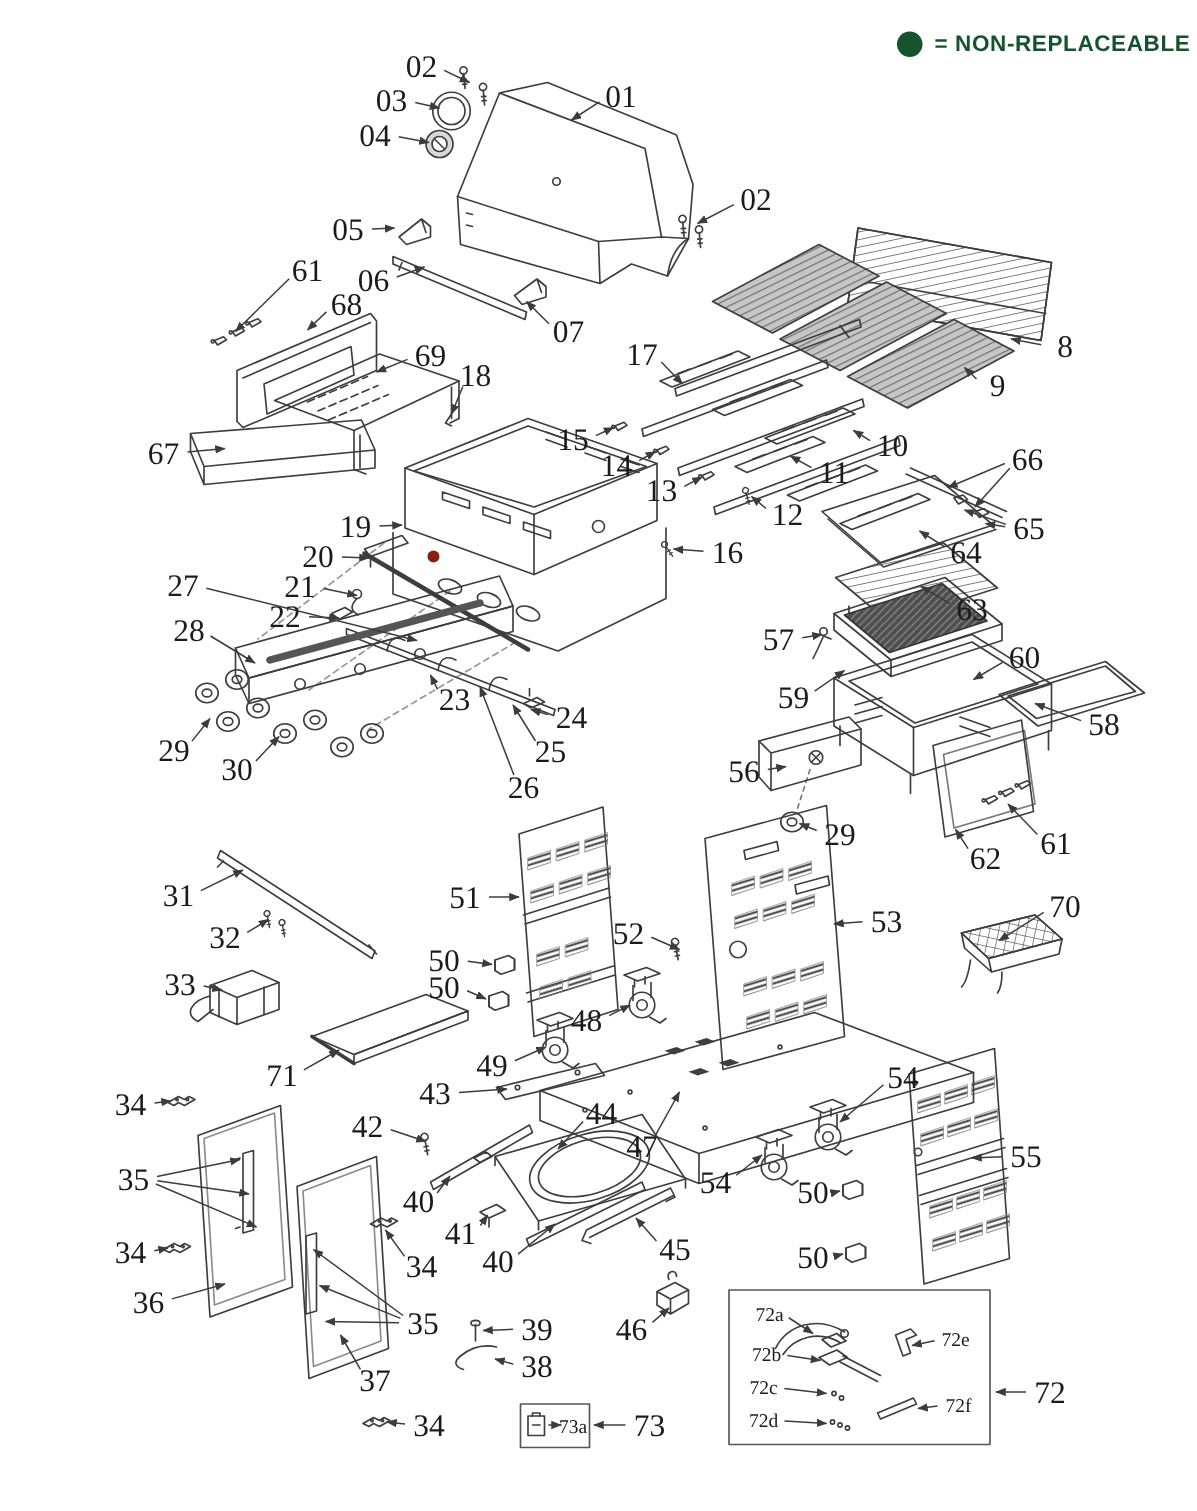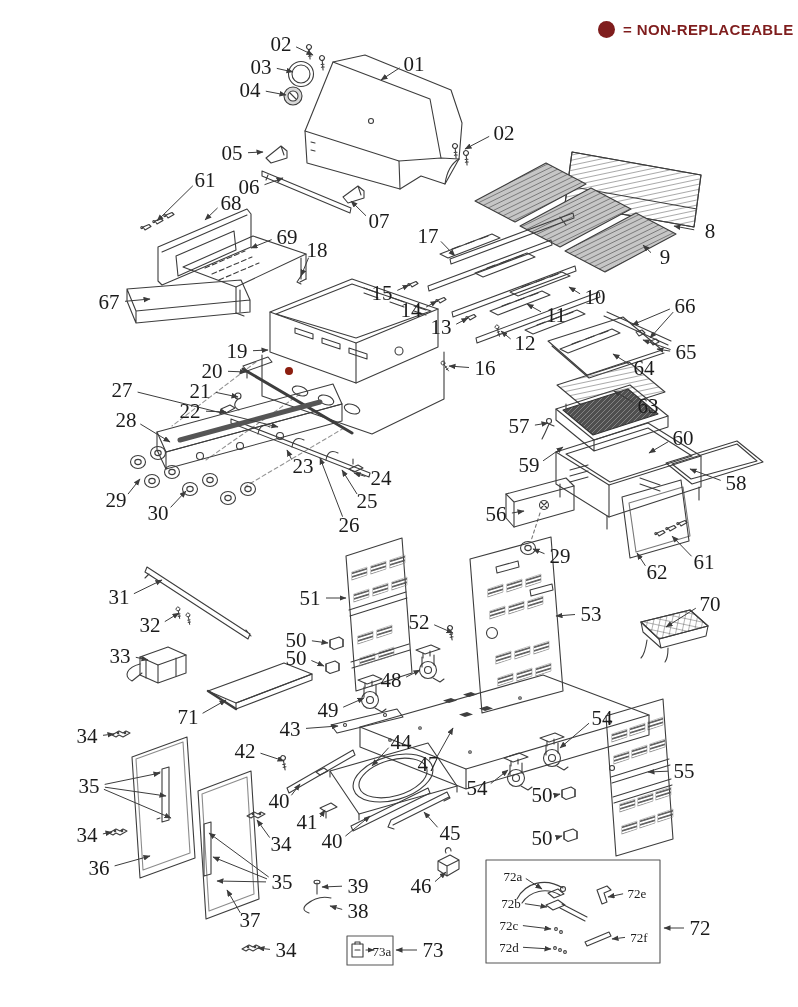--- a/index.html
+++ b/index.html
@@ -611,18 +611,18 @@
         <text x="639" y="937" class="plabel small">72f</text>
         <line x1="684.0" y1="928.0" x2="664" y2="928" class="leader" marker-end="url(#arr)"></line>
         <text x="700" y="928" class="plabel">72</text>
         <text x="382" y="951" class="plabel small">73a</text>
         <line x1="417.0" y1="950.0" x2="396" y2="950" class="leader" marker-end="url(#arr)"></line>
         <text x="433" y="950" class="plabel">73</text>
         <circle cx="289" cy="371" r="4" fill="#8c1e0f"></circle>
       </g>
 </svg>
 
-<div class="legend" style="color: #7f1d1d;">
+<div class="legend" style="color: #14532d;">
   <span class="legend-dot"></span>
   <span class="legend-text">= NON-REPLACEABLE</span>
 </div>
 
 </div>
 
 </body></html>

